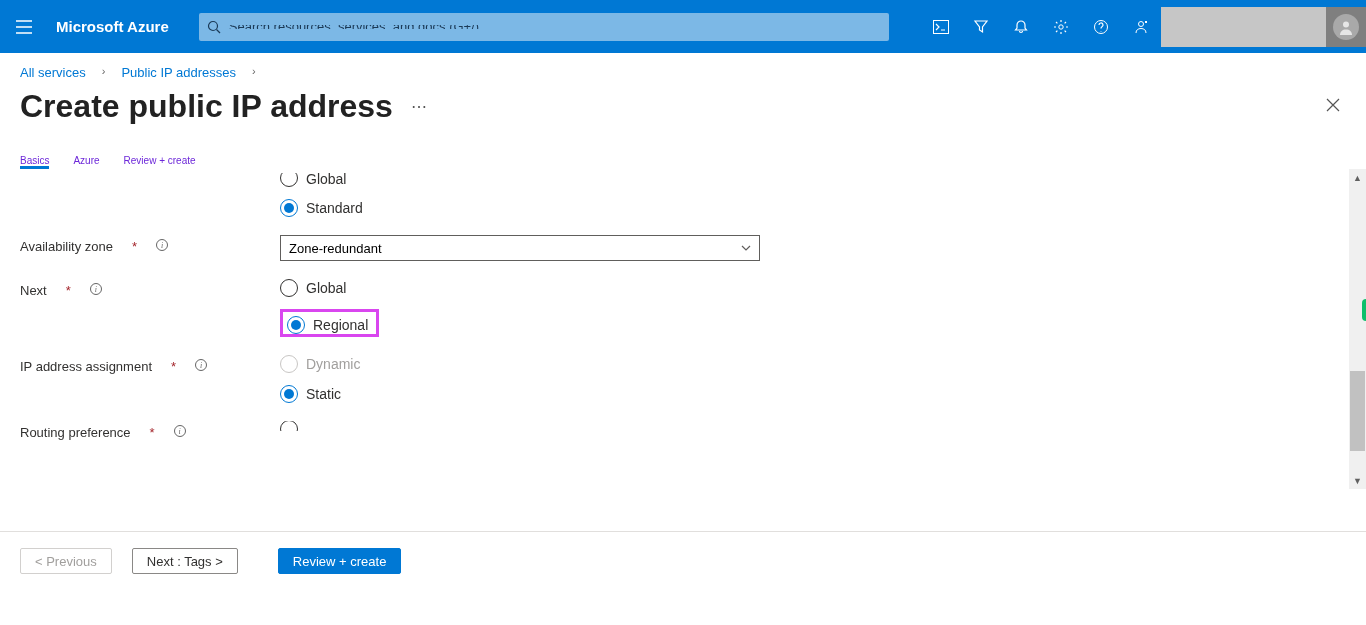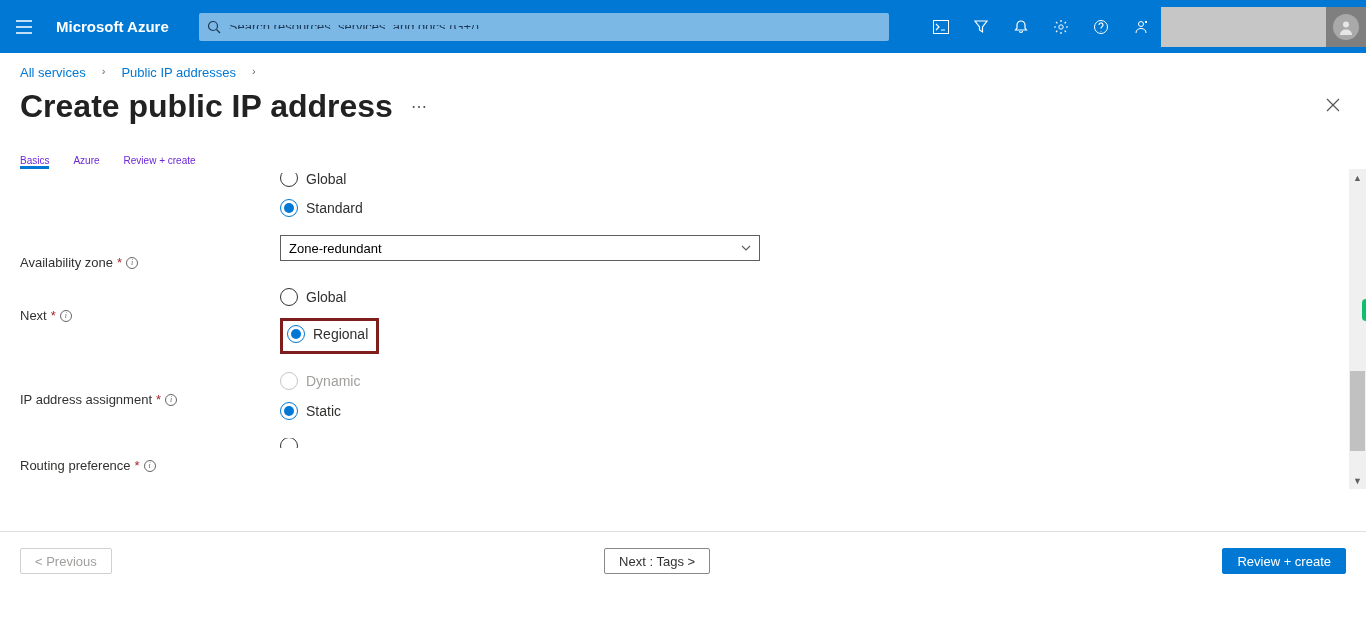--- a/index.html
+++ b/index.html
@@ -33,55 +33,55 @@
 
 
 .tabs { display: flex; gap: 24px; padding: 30px 20px 0 20px; border-bottom: none; }
 .tab { font-size: 10px; color: #6d28d9; cursor: pointer; }
 .tab.active { border-bottom: 3px solid #0078d4; font-weight: 400; }
 
 
 .form-container { position: relative; display: flex; padding: 0 20px 0 20px; height: 320px; }
 .form-scroll { flex: 1; overflow: hidden; padding-top: 16px; position: relative; }
 .form-row { display: flex; align-items: flex-start; margin-bottom: 18px; }
-.form-label { width: 260px; font-size: 13px; color: #323130; padding-top: 4px; display: flex; align-items: center; gap: 4px; margin-top: 16px; }
+.form-label { width: 260px; font-size: 13px; color: #323130; padding-top: 4px; display: flex; align-items: flex-start; gap: 19px; }
 .req { color: #a4262c; }
 .info-icon { width: 12px; height: 12px; border: 1px solid #666; border-radius: 50%; display: inline-flex; align-items: center; justify-content: center; font-size: 8px; color: #666; font-style: italic; font-family: Georgia, serif; cursor: pointer; }
 .form-control { flex: 0 0 480px; }
 
 
 .radio-group { display: flex; flex-direction: column; gap: 12px; }
 .radio-item { display: flex; align-items: center; gap: 8px; font-size: 14px; color: #323130; cursor: pointer; }
 .radio-item.disabled { color: #a19f9d; cursor: default; }
 .radio-circle { width: 18px; height: 18px; border: 1px solid #323130; border-radius: 50%; display: flex; align-items: center; justify-content: center; background: #fff; }
 .radio-item.disabled .radio-circle { border-color: #c8c6c4; }
 .radio-circle.selected { border-color: #0078d4; }
 .radio-dot { width: 10px; height: 10px; border-radius: 50%; background: #0078d4; }
 .radio-item.cut-top .radio-circle { margin-top: -8px; }
 .radio-item.cut-top { margin-top: -6px; overflow: hidden; height: 14px; align-items: flex-end; }
 
 
-.highlight-box { border: 3px solid #7f1d1d; padding: 4px 8px 8px 4px; display: inline-flex; align-items: flex-start; gap: 8px; }
+.highlight-box { border: 3px solid #d946ef; padding: 4px 8px 0 4px; display: inline-flex; align-items: flex-start; gap: 8px; }
 
 
 .dropdown { width: 480px; height: 26px; border: 1px solid #605e5c; background: #fff; display: flex; align-items: center; justify-content: space-between; padding: 0 8px; font-size: 13px; cursor: pointer; }
 
 
 .vscroll { position: absolute; right: 0; top: 0; width: 17px; height: 100%; background: #f0f0f0; }
 .vscroll-arrow { height: 17px; display: flex; align-items: center; justify-content: center; color: #606060; font-size: 9px; cursor: pointer; }
 .vscroll-track { position: absolute; top: 17px; bottom: 17px; left: 0; right: 0; }
 .vscroll-thumb { position: absolute; left: 1px; right: 1px; background: #c1c1c1; top: 185px; height: 80px; cursor: pointer; }
 .vscroll-arrow.bot { position: absolute; bottom: 0; width: 100%; }
 
 
 .green-nub { position: absolute; right: -4px; top: 130px; width: 8px; height: 22px; background: #0fbf6b; border-radius: 4px 0 0 4px; }
 
 
 .footer-sep { border-top: 1px solid #e1dfdd; margin-top: 42px; }
-.footer { padding: 16px 20px; display: flex; gap: 20px; align-items: center; justify-content: space-between; }
+.footer { padding: 16px 20px; display: flex; gap: 20px; align-items: center; }
 .btn { height: 26px; padding: 0 14px; font-size: 13px; border-radius: 2px; cursor: pointer; display: inline-flex; align-items: center; }
 .btn-ghost-disabled { border: 1px solid #d2d0ce; color: #a19f9d; background: #fff; cursor: default; }
 .btn-ghost { border: 1px solid #8a8886; color: #323130; background: #fff; }
 .btn-primary { background: #0078d4; color: #fff; border: 1px solid #0078d4; margin-left: 20px; }
 </style>
 </head>
 <body>
 
 <div class="topbar">
   <div class="hamburger">

